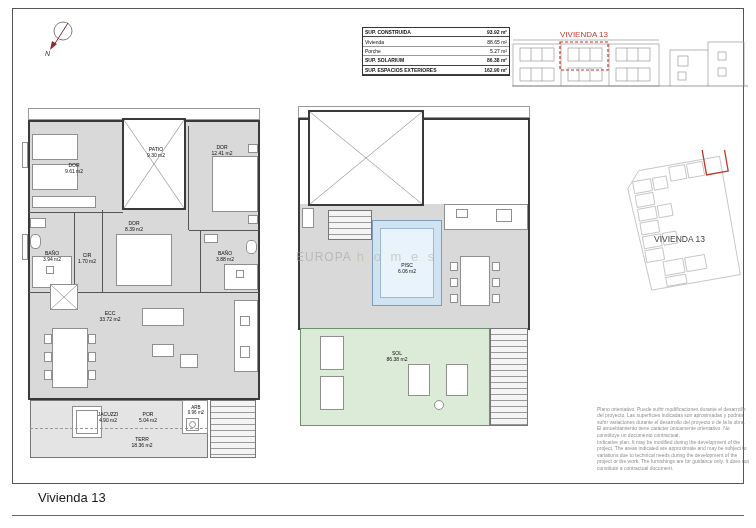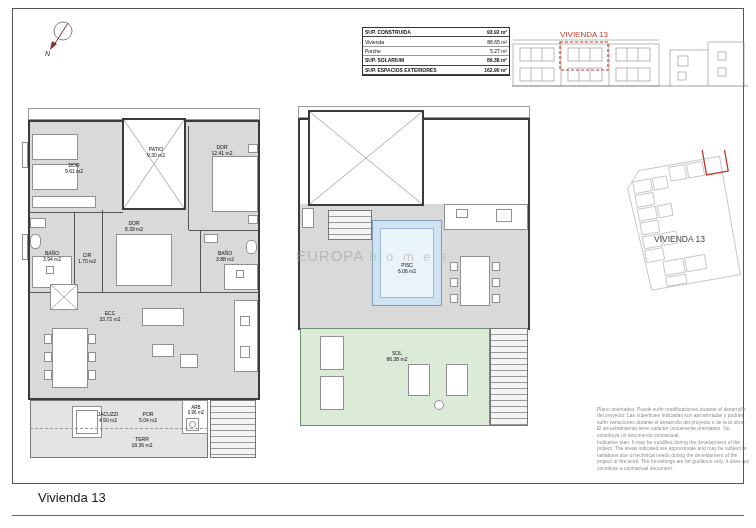--- a/index.html
+++ b/index.html
@@ -33,21 +33,21 @@
   .stairs{background:repeating-linear-gradient(180deg,#f4f4f4 0 5px,#9a9a9a 5px 6px);
           border:1px solid #777;z-index:3;position:absolute;box-sizing:border-box;}
   .xsvg{position:absolute;left:0;top:0;width:100%;height:100%;}
   .terr{background:#e4e4e4;border:1px solid #777;}
   .deck{background:#d9d9d9;z-index:1;}
   .green{background:#dcead8;border:1px solid #6e8f6e;z-index:2;}
   .pool{background:#cfe3f2;border:1.5px solid #7f9db9;z-index:3;}
   .pool-in{position:absolute;left:7px;top:7px;right:7px;bottom:7px;background:#e9f3fb;border:1px solid #9cb8d4;}
 
   .wmark{left:296px;top:247px;z-index:20;pointer-events:none;white-space:nowrap;}
-  .wmark .b1{font-size:15px;font-weight:normal;letter-spacing:1px;color:rgba(158,158,158,0.55);}
+  .wmark .b1{font-size:12px;font-weight:normal;letter-spacing:1px;color:rgba(158,158,158,0.55);}
   .wmark .b2{font-size:13px;letter-spacing:3px;color:rgba(190,183,168,0.65);margin-left:5px;}
 
   .disc{left:597px;top:406px;width:152px;font-size:5px;line-height:6.4px;color:#8f8f8f;text-align:left;}
   .disc p{margin:0 0 1px 0;}
 
   .sheet-title{left:38px;top:490px;font-size:13px;color:#1a1a1a;}
   .bottom-rule{left:12px;top:515px;width:732px;height:1px;background:#666;}
   svg text{font-family:"Liberation Sans",sans-serif;}
 </style>
 </head>

